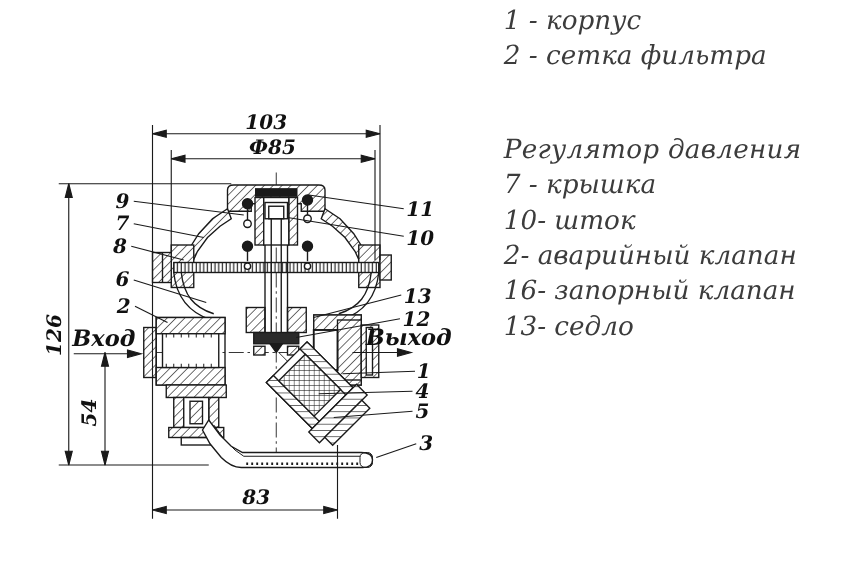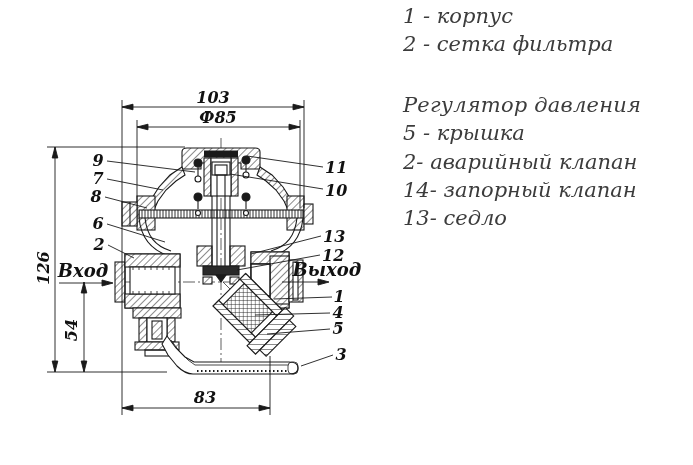--- a/index.html
+++ b/index.html
@@ -11,21 +11,21 @@
 
   
   .dim  { font:italic bold 16px "DejaVu Serif", serif; fill:#111; }
   .flow { font:italic bold 18px "DejaVu Serif", serif; fill:#111; }
   .co   { font:italic bold 16px "DejaVu Serif", serif; fill:#111; }
 
   
   .legend { position:absolute; left:403px; top:2px; width:288px;
             font:italic 21px "DejaVu Serif", serif; color:#3c3c3c; }
   .legend .line { line-height:28.4px; white-space:nowrap; }
-  .legend .sec2 { margin-top:32px; }
+  .legend .sec2 { margin-top:46px; }
   .legend .title { letter-spacing:0.2px; }
 </style>
 </head>
 <body>
 
 <div class="stage">
 
   <div class="drawing-wrap">
   <svg width="400" height="465" viewBox="0 0 400 465">
     <defs>
@@ -244,20 +244,21 @@
   </svg>
   </div>
 
   <div class="legend">
     <div class="sec1">
       <div class="line">1 - корпус</div>
       <div class="line">2 - сетка фильтра</div>
     </div>
     <div class="sec2">
       <div class="line title">Регулятор давления</div>
-      <div class="line">5 - крышка</div>
+      <div class="line">7 - крышка</div>
+      <div class="line">10- шток</div>
       <div class="line">2- аварийный клапан</div>
-      <div class="line">14- запорный клапан</div>
+      <div class="line">16- запорный клапан</div>
       <div class="line">13- седло</div>
     </div>
   </div>
 
 </div>
 
 </body></html>

